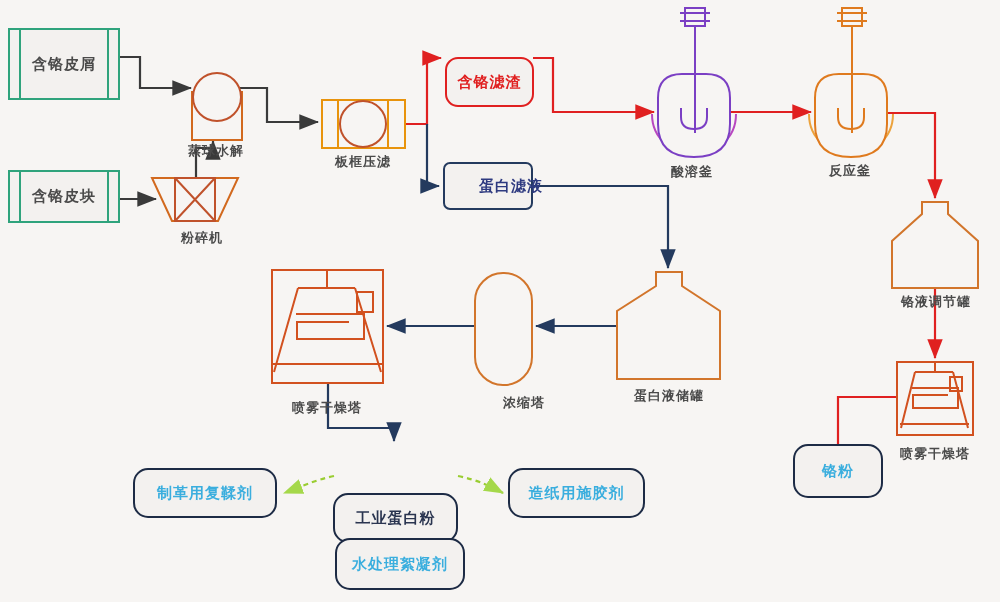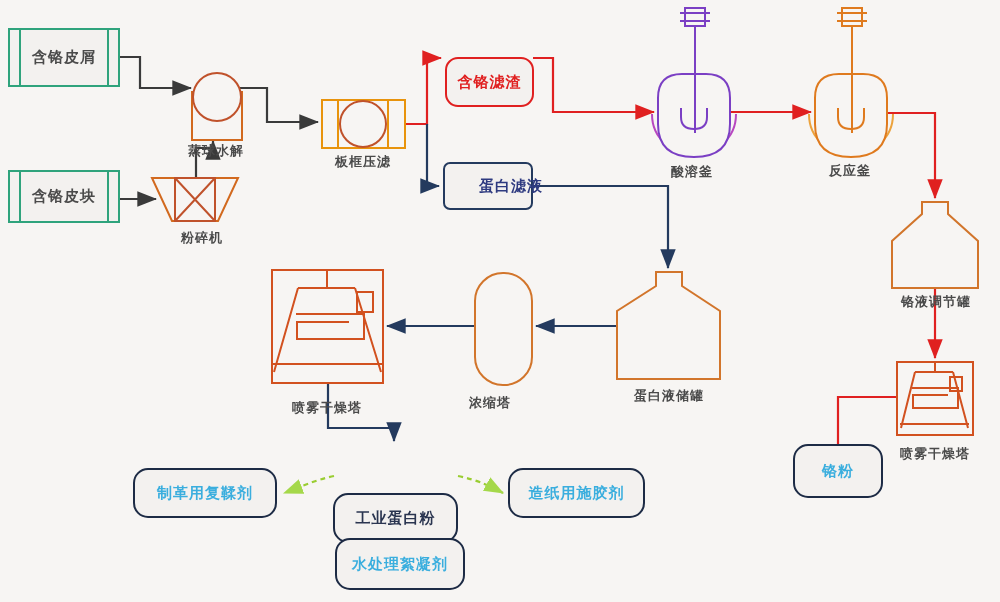--- a/index.html
+++ b/index.html
@@ -144,21 +144,21 @@
       <g>
         <rect class="eqf s-dryer" x="272" y="270" width="111" height="113"></rect>
         <path class="eq s-dryer" d="M327,270 V288"></path>
         <path class="eq s-dryer" d="M298,288 H355 M298,288 L274,372 M355,288 L381,372 M273,364 H382"></path>
         <rect class="eq s-dryer" x="357" y="292" width="16" height="20"></rect>
         <path class="eq s-dryer" d="M296,314 L364,314 L364,339 L297,339 L297,322 L349,322"></path>
       </g>
     </g>
   </svg>
 
-  <div class="node proc" style="left:8px;top:28px;width:112px;height:59px;">
+  <div class="node proc" style="left:8px;top:28px;width:112px;height:72px;">
     <span class="bar l"></span>
     <span class="bar r"></span>
     <span>含铬皮屑</span>
   </div>
 
   <div class="node proc" style="left:8px;top:170px;width:112px;height:53px;">
     <span class="bar l"></span>
     <span class="bar r"></span>
     <span>含铬皮块</span>
   </div>
@@ -192,16 +192,16 @@
   </div>
 
   <div class="eq-label" style="left:216px;top:151px;">蒸球水解</div>
   <div class="eq-label" style="left:202px;top:238px;">粉碎机</div>
   <div class="eq-label" style="left:363px;top:162px;">板框压滤</div>
   <div class="eq-label" style="left:692px;top:172px;">酸溶釜</div>
   <div class="eq-label" style="left:850px;top:171px;">反应釜</div>
   <div class="eq-label" style="left:936px;top:302px;">铬液调节罐</div>
   <div class="eq-label" style="left:935px;top:454px;">喷雾干燥塔</div>
   <div class="eq-label" style="left:669px;top:396px;">蛋白液储罐</div>
-  <div class="eq-label" style="left:490px;top:403px;">浓缩塔</div>
+  <div class="eq-label" style="left:524px;top:403px;">浓缩塔</div>
   <div class="eq-label" style="left:327px;top:408px;">喷雾干燥塔</div>
 
 </div>
 
 </body></html>

